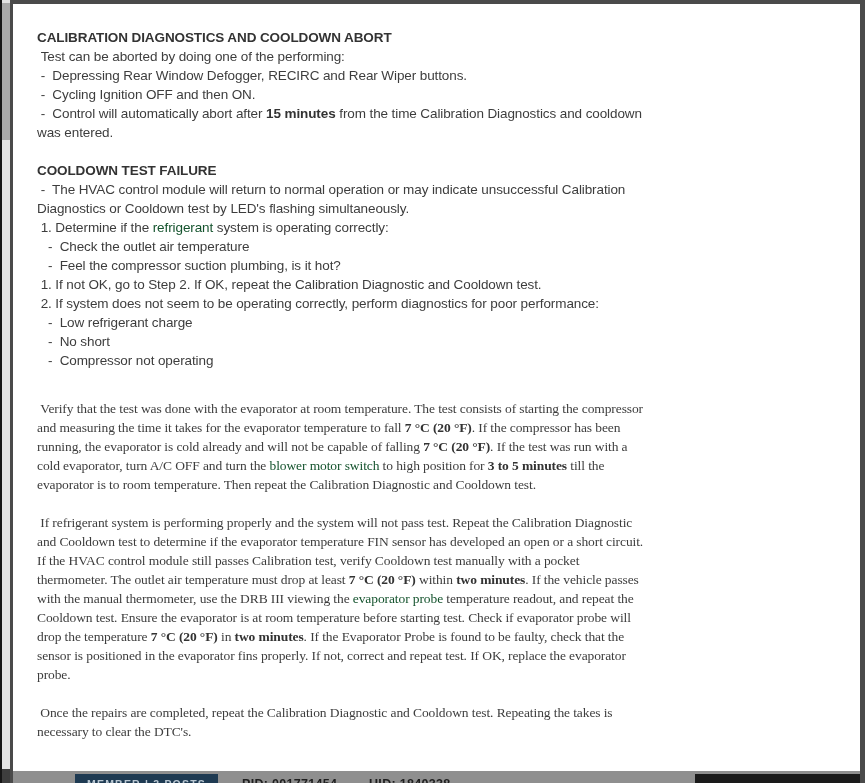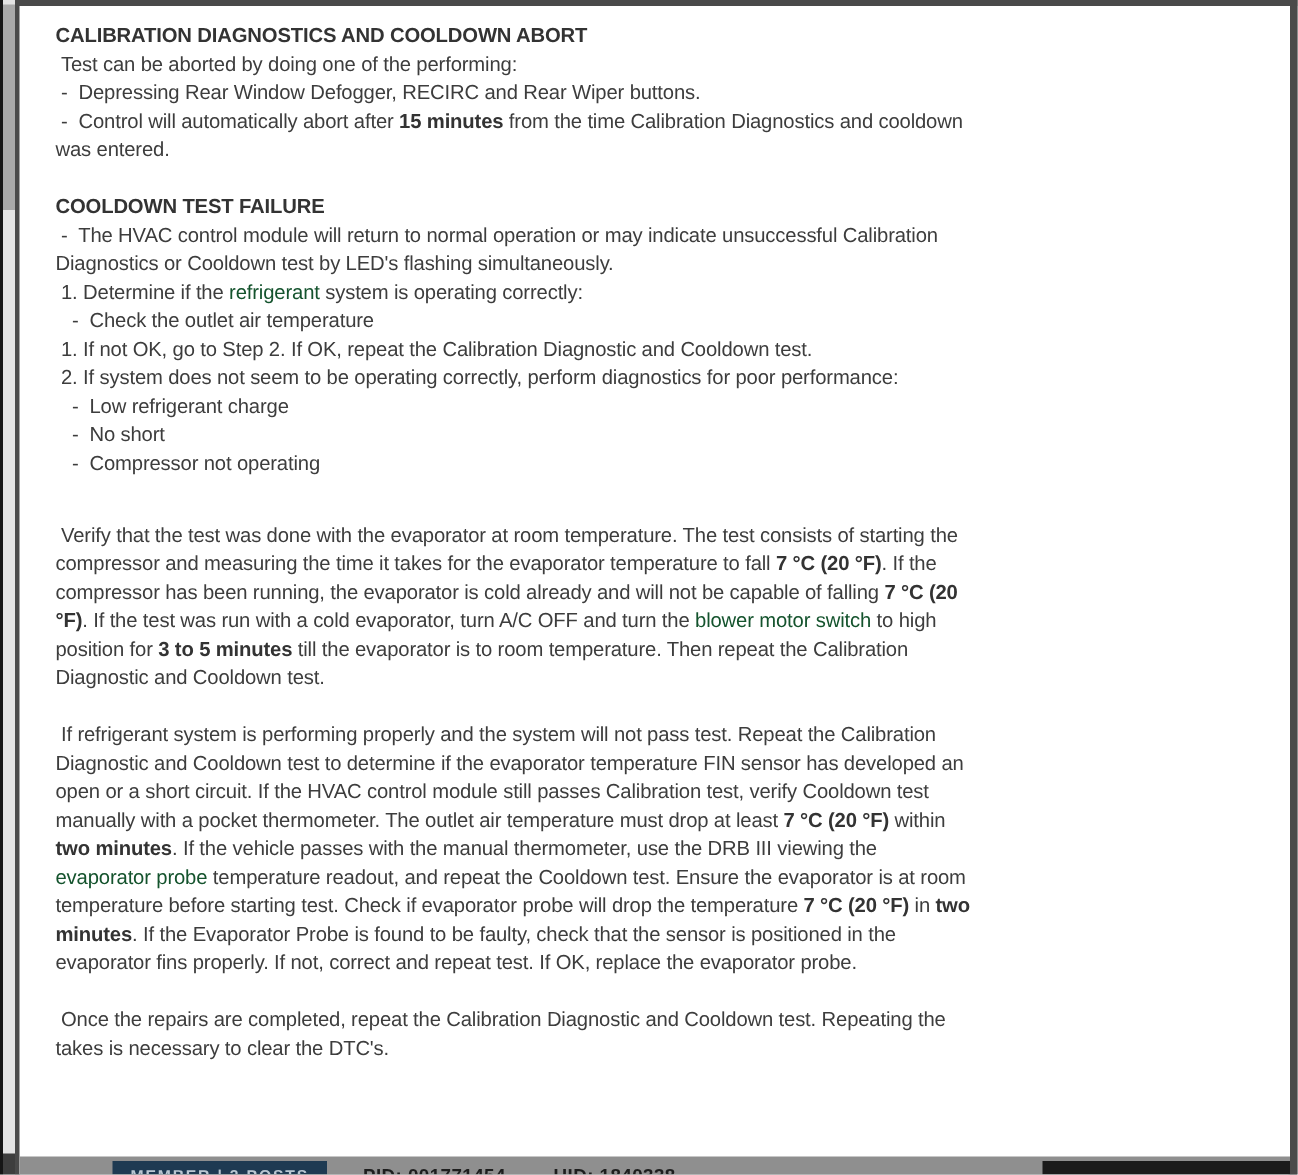--- a/index.html
+++ b/index.html
@@ -16,28 +16,28 @@
   .scroll-cap   { position:absolute; left:0; top:769px; width:8px; height:14px; background:#3e3e3e; }
   .sep-line     { position:absolute; left:10px; top:0; width:3px; height:783px; background:#4a4a4a; }
   .top-border   { position:absolute; left:0; top:0; width:865px; height:4px; background:#4a4a4a; }
   .right-border { position:absolute; left:859px; top:0; width:6px; height:783px; background:#4a4a4a; }
   
   .page {
     position:absolute; left:13px; top:4px; width:847px; height:779px;
     background:#ffffff; overflow:hidden;
   }
   .doc {
-    margin-left:24px; padding-top:10px; width:614px;
+    margin-left:24px; padding-top:24px; width:614px;
     color:#3d3d3d; font-size:13.5px; line-height:19px;
     letter-spacing:-0.1px;
   }
   .blk { white-space:pre-wrap; }
   .blk.heading { font-weight:bold; color:#333333; margin-top:19px; }
   .blk.heading.first { margin-top:0; }
-  .blk.para { margin-top:19px; }
+  .blk.para { margin-top:19px;font-family:Liberation Serif, serif; }
   .blk.para.gap-xl { margin-top:29px; }
   .blk .b { font-weight:bold; color:#333333;text-align:center; }
   .blk .lnk { color:#14532d; text-decoration:none; cursor:pointer; }
   
   .footer-bar {
     position:absolute; left:0; right:0; top:767px; height:12px;
     background:#8f8f8f; overflow:hidden;
   }
   .footer-row {
     display:flex; align-items:flex-start;
@@ -69,25 +69,27 @@
 <div class="edge-black"></div>
 <div class="sep-line"></div>
 <div class="right-border"></div>
 
 <div class="page">
 
   <div class="doc">
       <div class="blk heading first"><span>CALIBRATION DIAGNOSTICS AND COOLDOWN ABORT</span></div>
       <div class="blk line"><span> Test can be aborted by doing one of the performing:</span></div>
       <div class="blk line"><span> -  Depressing Rear Window Defogger, RECIRC and Rear Wiper buttons.</span></div>
+      <div class="blk line"><span> -  Cycling Ignition OFF and then ON.</span></div>
       <div class="blk line"><span> -  Control will automatically abort after </span><span class="b">15 minutes</span><span> from the time Calibration Diagnostics and cooldown was entered.</span></div>
       <div class="blk heading"><span>COOLDOWN TEST FAILURE</span></div>
       <div class="blk line"><span> -  The HVAC control module will return to normal operation or may indicate unsuccessful Calibration Diagnostics or Cooldown test by LED's flashing simultaneously.</span></div>
       <div class="blk line"><span> 1. Determine if the </span><a href="#" class="lnk">refrigerant</a><span> system is operating correctly:</span></div>
       <div class="blk line"><span>   -  Check the outlet air temperature</span></div>
+      <div class="blk line"><span>   -  Feel the compressor suction plumbing, is it hot?</span></div>
       <div class="blk line"><span> 1. If not OK, go to Step 2. If OK, repeat the Calibration Diagnostic and Cooldown test.</span></div>
       <div class="blk line"><span> 2. If system does not seem to be operating correctly, perform diagnostics for poor performance:</span></div>
       <div class="blk line"><span>   -  Low refrigerant charge</span></div>
       <div class="blk line"><span>   -  No short</span></div>
       <div class="blk line"><span>   -  Compressor not operating</span></div>
       <div class="blk para gap-xl"><span> Verify that the test was done with the evaporator at room temperature. The test consists of starting the compressor and measuring the time it takes for the evaporator temperature to fall </span><span class="b">7 °C (20 °F)</span><span>. If the compressor has been running, the evaporator is cold already and will not be capable of falling </span><span class="b">7 °C (20 °F)</span><span>. If the test was run with a cold evaporator, turn A/C OFF and turn the </span><a href="#" class="lnk">blower motor switch</a><span> to high position for </span><span class="b">3 to 5 minutes</span><span> till the evaporator is to room temperature. Then repeat the Calibration Diagnostic and Cooldown test.</span></div>
       <div class="blk para"><span> If refrigerant system is performing properly and the system will not pass test. Repeat the Calibration Diagnostic and Cooldown test to determine if the evaporator temperature FIN sensor has developed an open or a short circuit. If the HVAC control module still passes Calibration test, verify Cooldown test manually with a pocket thermometer. The outlet air temperature must drop at least </span><span class="b">7 °C (20 °F)</span><span> within </span><span class="b">two minutes</span><span>. If the vehicle passes with the manual thermometer, use the DRB III viewing the </span><a href="#" class="lnk">evaporator probe</a><span> temperature readout, and repeat the Cooldown test. Ensure the evaporator is at room temperature before starting test. Check if evaporator probe will drop the temperature </span><span class="b">7 °C (20 °F)</span><span> in </span><span class="b">two minutes</span><span>. If the Evaporator Probe is found to be faulty, check that the sensor is positioned in the evaporator fins properly. If not, correct and repeat test. If OK, replace the evaporator probe.</span></div>
       <div class="blk para"><span> Once the repairs are completed, repeat the Calibration Diagnostic and Cooldown test. Repeating the takes is necessary to clear the DTC's.</span></div>
     </div>
 

